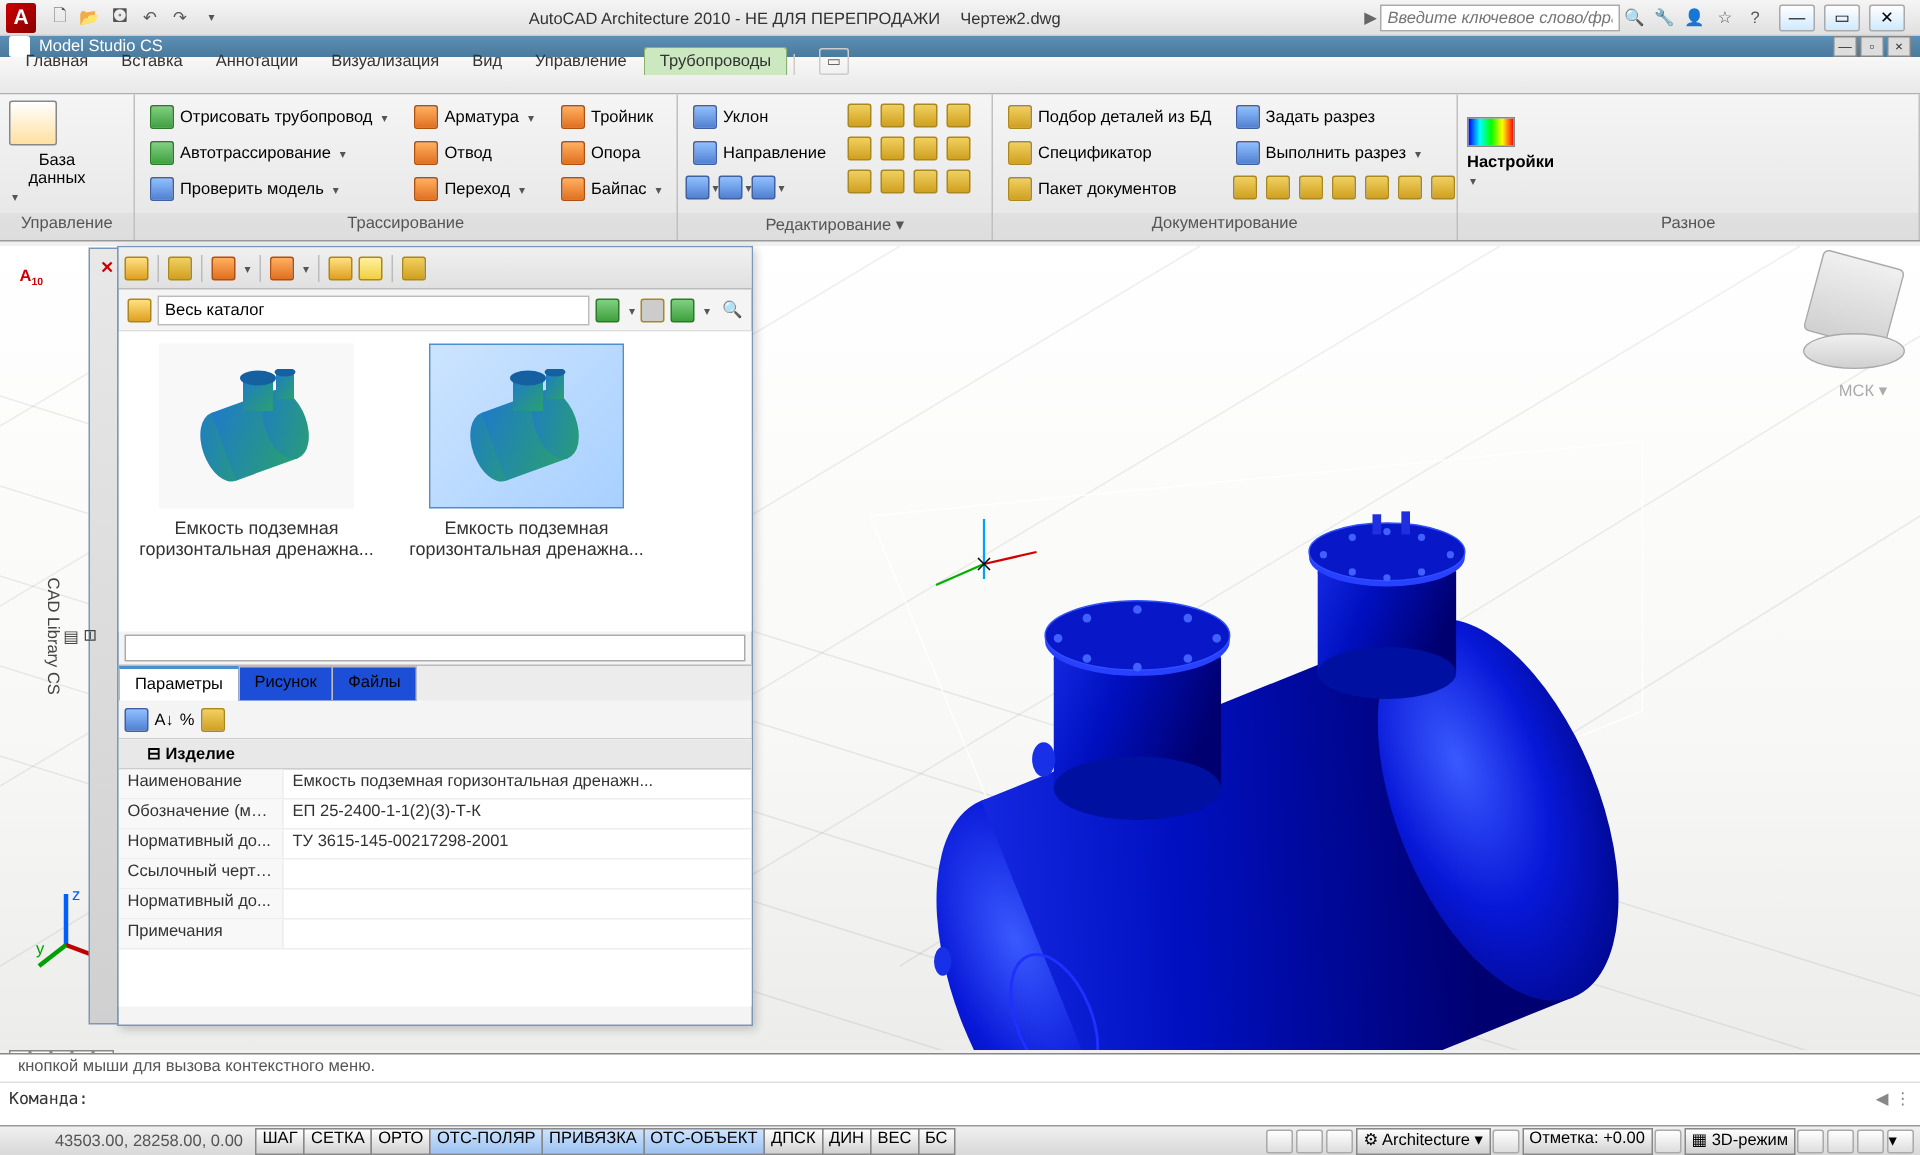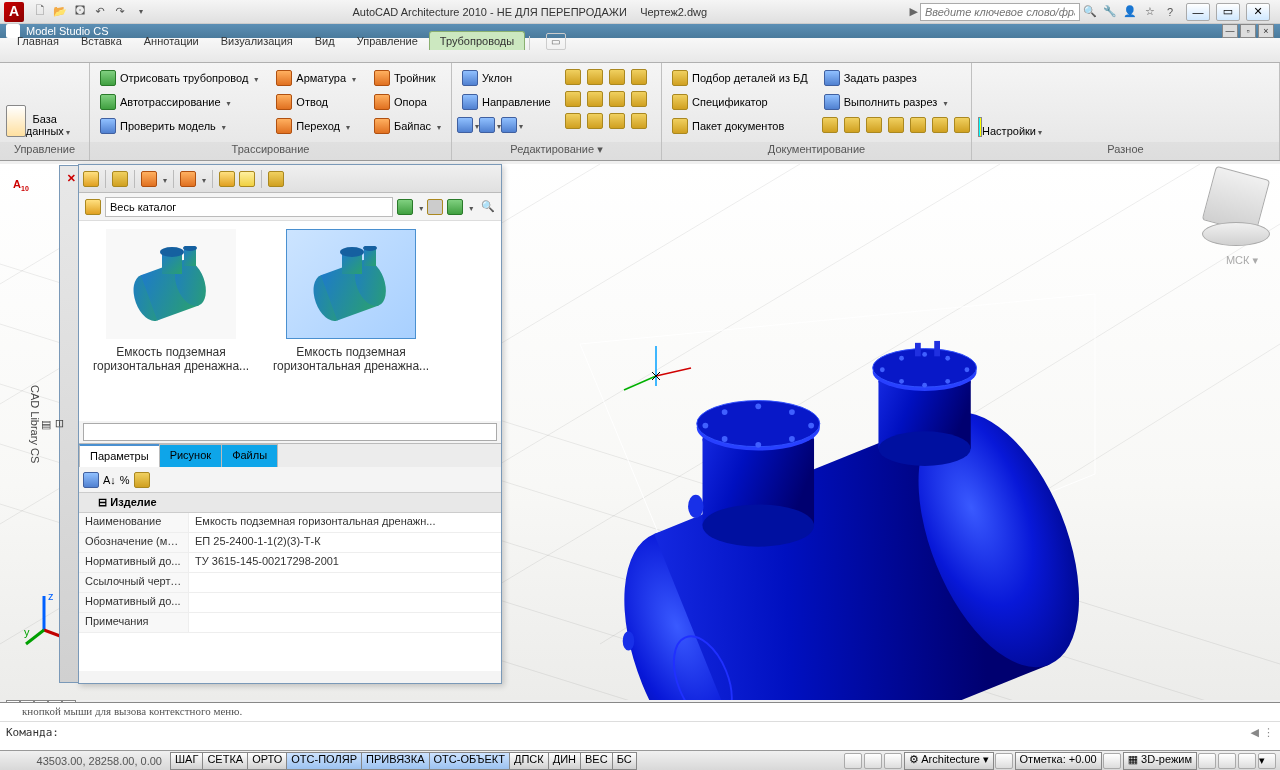--- a/index.html
+++ b/index.html
@@ -25,21 +25,21 @@
 .ribbon-tab { padding: 3px 10px; border: 1px solid transparent; border-bottom: none; border-radius: 3px 3px 0 0; cursor: pointer; color: #333; }
 .ribbon-tab.active { background: #cce8c0; border-color: #8ab070; }
 .ribbon-tab-sep { width: 1px; height: 14px; background: #ccc; margin: 0 4px; }
 .minimize-ribbon { margin-left: 12px; font-size: 10px; color: #666; padding: 2px 4px; border: 1px solid #ccc; border-radius: 2px; }
 
 
 .ribbon { height: 98px; background: linear-gradient(#f5f5f5,#e5e5e5); border-bottom: 1px solid #999; display: flex; }
 .ribbon-panel { border-right: 1px solid #c0c0c0; display: flex; flex-direction: column; }
 .panel-body { flex: 1; display: flex; align-items: flex-start; padding: 4px 6px; gap: 2px; }
 .panel-label { height: 18px; text-align: center; color: #555; background: rgba(0,0,0,0.03); font-size: 11px; padding-top: 1px; }
-.big-btn { display: flex; flex-direction: row; align-items: flex-end; justify-content: center; width: 64px; height: 70px; border-radius: 3px; cursor: pointer; }
+.big-btn { display: flex; flex-direction: column; align-items: flex-start; justify-content: center; width: 64px; height: 70px; border-radius: 3px; cursor: pointer; }
 .big-icon { width: 32px; height: 32px; border: 1px solid #888; background: linear-gradient(#fff,#d0d0ff); border-radius: 2px; }
 .btn-col { display: flex; flex-direction: column; gap: 2px; }
 .small-btn { display: flex; align-items: center; height: 22px; padding: 0 4px; border-radius: 2px; cursor: pointer; white-space: nowrap; gap: 4px; }
 .small-icon { width: 16px; height: 16px; background: linear-gradient(#f0d060,#d0a020); border: 1px solid #aa8820; border-radius: 2px; flex-shrink: 0; }
 .small-icon.grn { background: linear-gradient(#80d080,#40a040); border-color: #2a7a2a; }
 .small-icon.blu { background: linear-gradient(#90c0ff,#5080d0); border-color: #4060a0; }
 .small-icon.org { background: linear-gradient(#ffb060,#e07020); border-color: #b05010; }
 .dropdown-arrow::after { content: "▾"; font-size: 8px; color: #555; margin-left: 2px; }
 .icon-cell { width: 20px; height: 20px; display: flex; align-items: center; justify-content: center; border-radius: 2px; cursor: pointer; }
 
@@ -66,36 +66,36 @@
 .tb-sep { width: 1px; height: 18px; background: #bbb; margin: 0 2px; }
 .catalog-row { height: 28px; display: flex; align-items: center; padding: 0 6px; gap: 4px; border-bottom: 1px solid #ddd; }
 .catalog-select { flex: 1; height: 20px; border: 1px solid #bbb; background: #fff; display: flex; align-items: center; padding: 0 4px; gap: 4px; }
 .thumbs { height: 200px; padding: 8px; display: flex; gap: 12px; overflow: auto; background: #fff; }
 .thumb { width: 168px; text-align: center; }
 .thumb.selected .thumb-img { background: linear-gradient(135deg,#cce4ff,#a8d0ff); border: 1px solid #4a90d0; }
 .thumb-img { width: 130px; height: 110px; margin: 0 auto 6px; border: 1px solid transparent; display: flex; align-items: center; justify-content: center; background: #f8f8f8; }
 .thumb-label { font-size: 12px; color: #333; line-height: 1.2; }
 .filter-input { width: calc(100% - 8px); margin: 2px 4px; height: 18px; border: 1px solid #aaa; }
 .prop-tabs { height: 24px; display: flex; border-top: 1px solid #bbb; background: #ececec; }
-.prop-tab { padding: 4px 10px; border: 1px solid #bbb; border-bottom: none; background: #0ea5e9; margin-right: -1px; cursor: pointer; }
+.prop-tab { padding: 4px 10px; border: 1px solid #bbb; border-bottom: none; background: #1d4ed8; margin-right: -1px; cursor: pointer; }
 .prop-tab.active { background: #fff; border-top: 2px solid #4a90d0; }
 .prop-toolbar { height: 26px; background: #f4f4f4; border-bottom: 1px solid #ccc; display: flex; align-items: center; padding: 0 4px; gap: 4px; }
 .prop-grid { flex: 1; overflow: auto; background: #fff; }
 .prop-cat { background: #e8e8e8; padding: 3px 19px; font-weight: bold; border-bottom: 1px solid #ccc; }
 .prop-row { display: flex; border-bottom: 1px solid #eee; height: 20px; }
 .prop-name { width: 110px; padding: 2px 6px; color: #333; background: #f8f8f8; border-right: 1px solid #eee; white-space: nowrap; overflow: hidden; text-overflow: ellipsis; }
 .prop-val { flex: 1; padding: 2px 6px; color: #333; white-space: nowrap; overflow: hidden; text-overflow: ellipsis; }
 
 
 .view-tabs { position: absolute; left: 6px; bottom: 52px; height: 18px; display: flex; gap: 0; }
 .vt-btn { width: 14px; height: 16px; border: 1px solid #888; background: linear-gradient(#fff,#ddd); display: flex; align-items: center; justify-content: center; font-size: 9px; }
 
 
 .cmdarea { position: absolute; left: 0; right: 0; bottom: 20px; height: 48px; background: #fff; border-top: 1px solid #888; }
-.cmd-history { height: 18px; padding: 2px 22px; color: #555; font-family: Liberation Serif, serif; overflow: hidden; }
+.cmd-history { height: 18px; padding: 2px 12px; color: #555; font-family: Liberation Sans, sans-serif; overflow: hidden; }
 .cmd-line { height: 22px; display: flex; align-items: center; padding: 0 6px; gap: 4px; border-top: 1px solid #ddd; }
 .cmd-prompt { font-family: "Consolas", monospace; color: #333; }
 .cmd-input { flex: 1; border: none; outline: none; font-family: "Consolas", monospace; }
 
 
 .status { position: absolute; left: 0; right: 0; bottom: 0; height: 20px; background: linear-gradient(#f0f0f0,#d8d8d8); border-top: 1px solid #999; display: flex; align-items: center; font-size: 10px; }
 .coords { padding: 0 8px; color: #555; width: 170px; text-align: right; }
 .status-btn { height: 18px; padding: 0 4px; border: 1px solid #888; background: linear-gradient(#fff,#d0d0d0); margin-right: -1px; cursor: pointer; }
 .status-btn.on { background: linear-gradient(#cde3ff,#9cc2f0); }
 .status-right { margin-left: auto; display: flex; align-items: center; gap: 2px; padding-right: 4px; }
@@ -346,21 +346,21 @@
         </div>
       </div>
     </div>
     <div class="panel-label">Документирование</div>
   </div>
 
   <div class="ribbon-panel" style="flex:1;">
     <div class="panel-body">
       <div class="big-btn">
         <div style="width:32px;height:20px;background:linear-gradient(90deg,#00f,#0ff,#0f0,#ff0,#f00);border:1px solid #888;"></div>
-        <span style="margin-top:4px;">Настройки</span>
+        <span style="margin-top:4px;font-weight:bold;">Настройки</span>
         <span class="dropdown-arrow"></span>
       </div>
     </div>
     <div class="panel-label">Разное</div>
   </div>
 </div>
 
 <div class="main">
   <div class="viewport">
 

